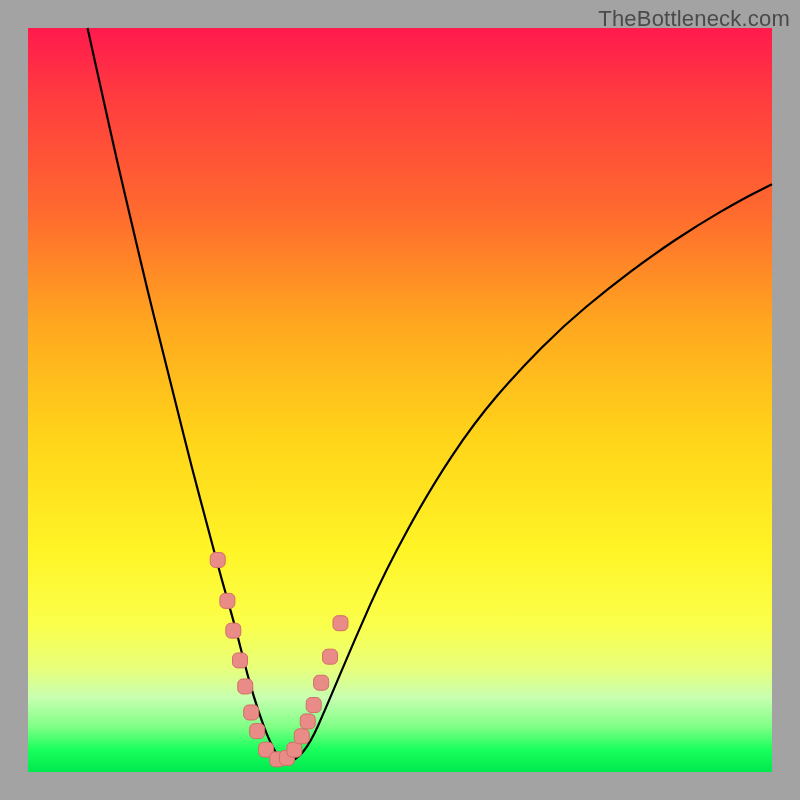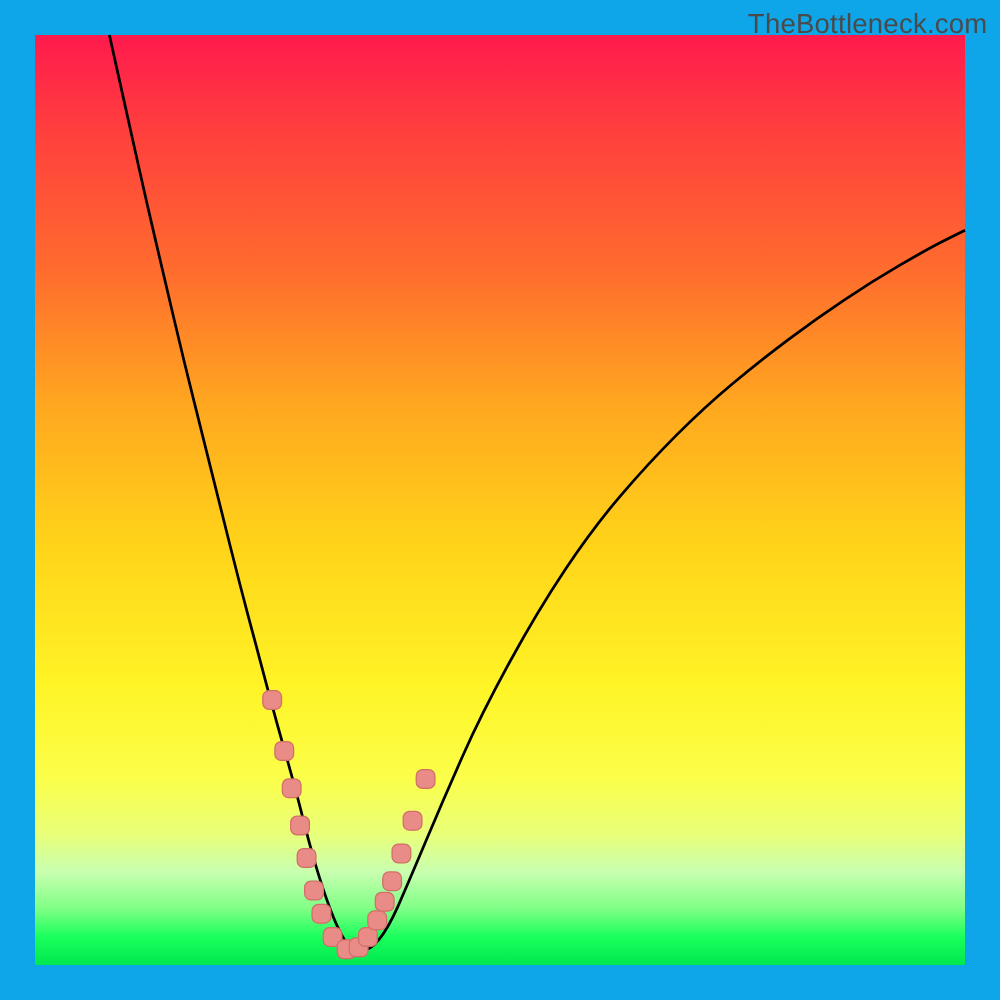--- a/index.html
+++ b/index.html
@@ -8,21 +8,21 @@
     width: 800px;
     height: 800px;
     overflow: hidden;
     background: #000;
     font-family: Arial, Helvetica, sans-serif;
   }
   .frame {
     position: relative;
     width: 800px;
     height: 800px;
-    background: #0ea5e9;
+    background: #a3a3a3;
   }
   .plot-area {
     position: absolute;
     left: 28px;
     top: 28px;
     width: 744px;
     height: 744px;
     
     background: linear-gradient(to bottom,
        #ff1a4d 0%,

